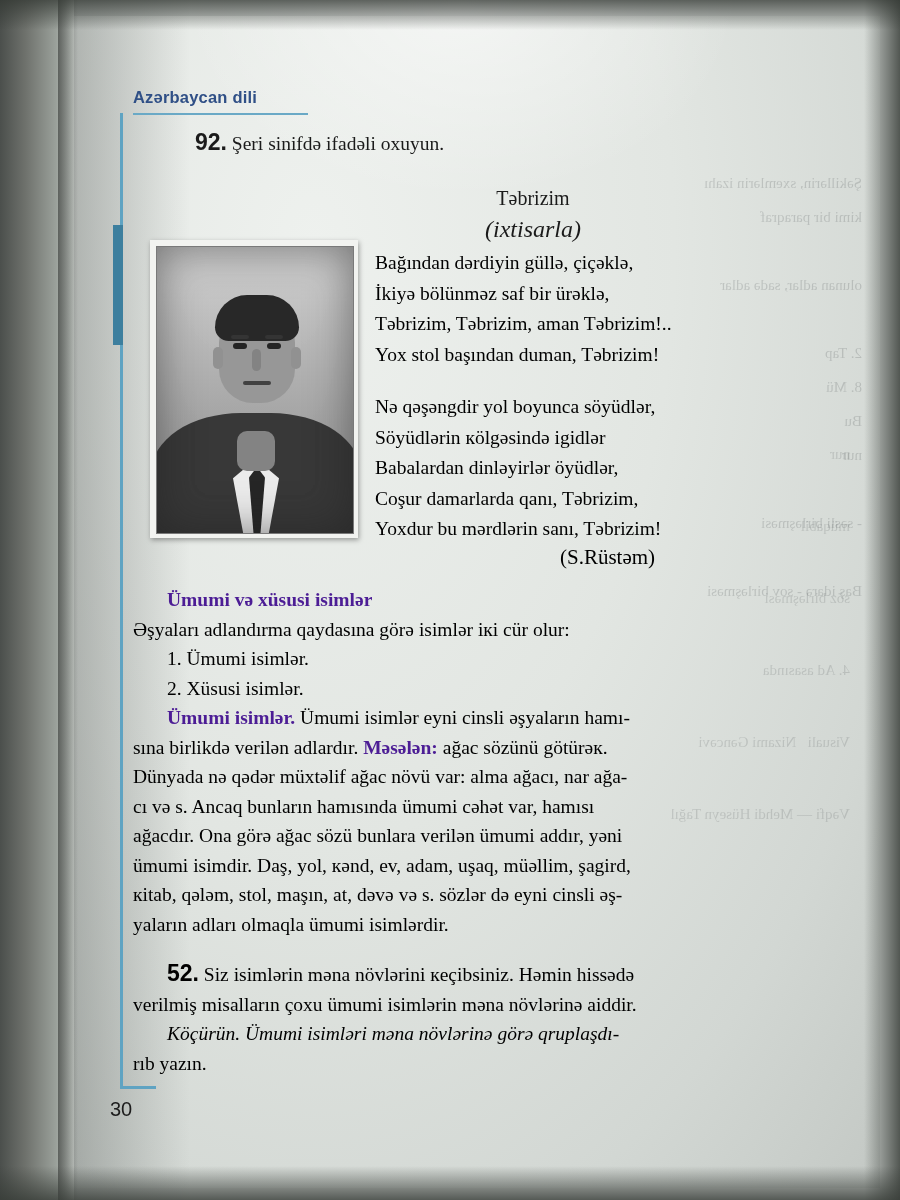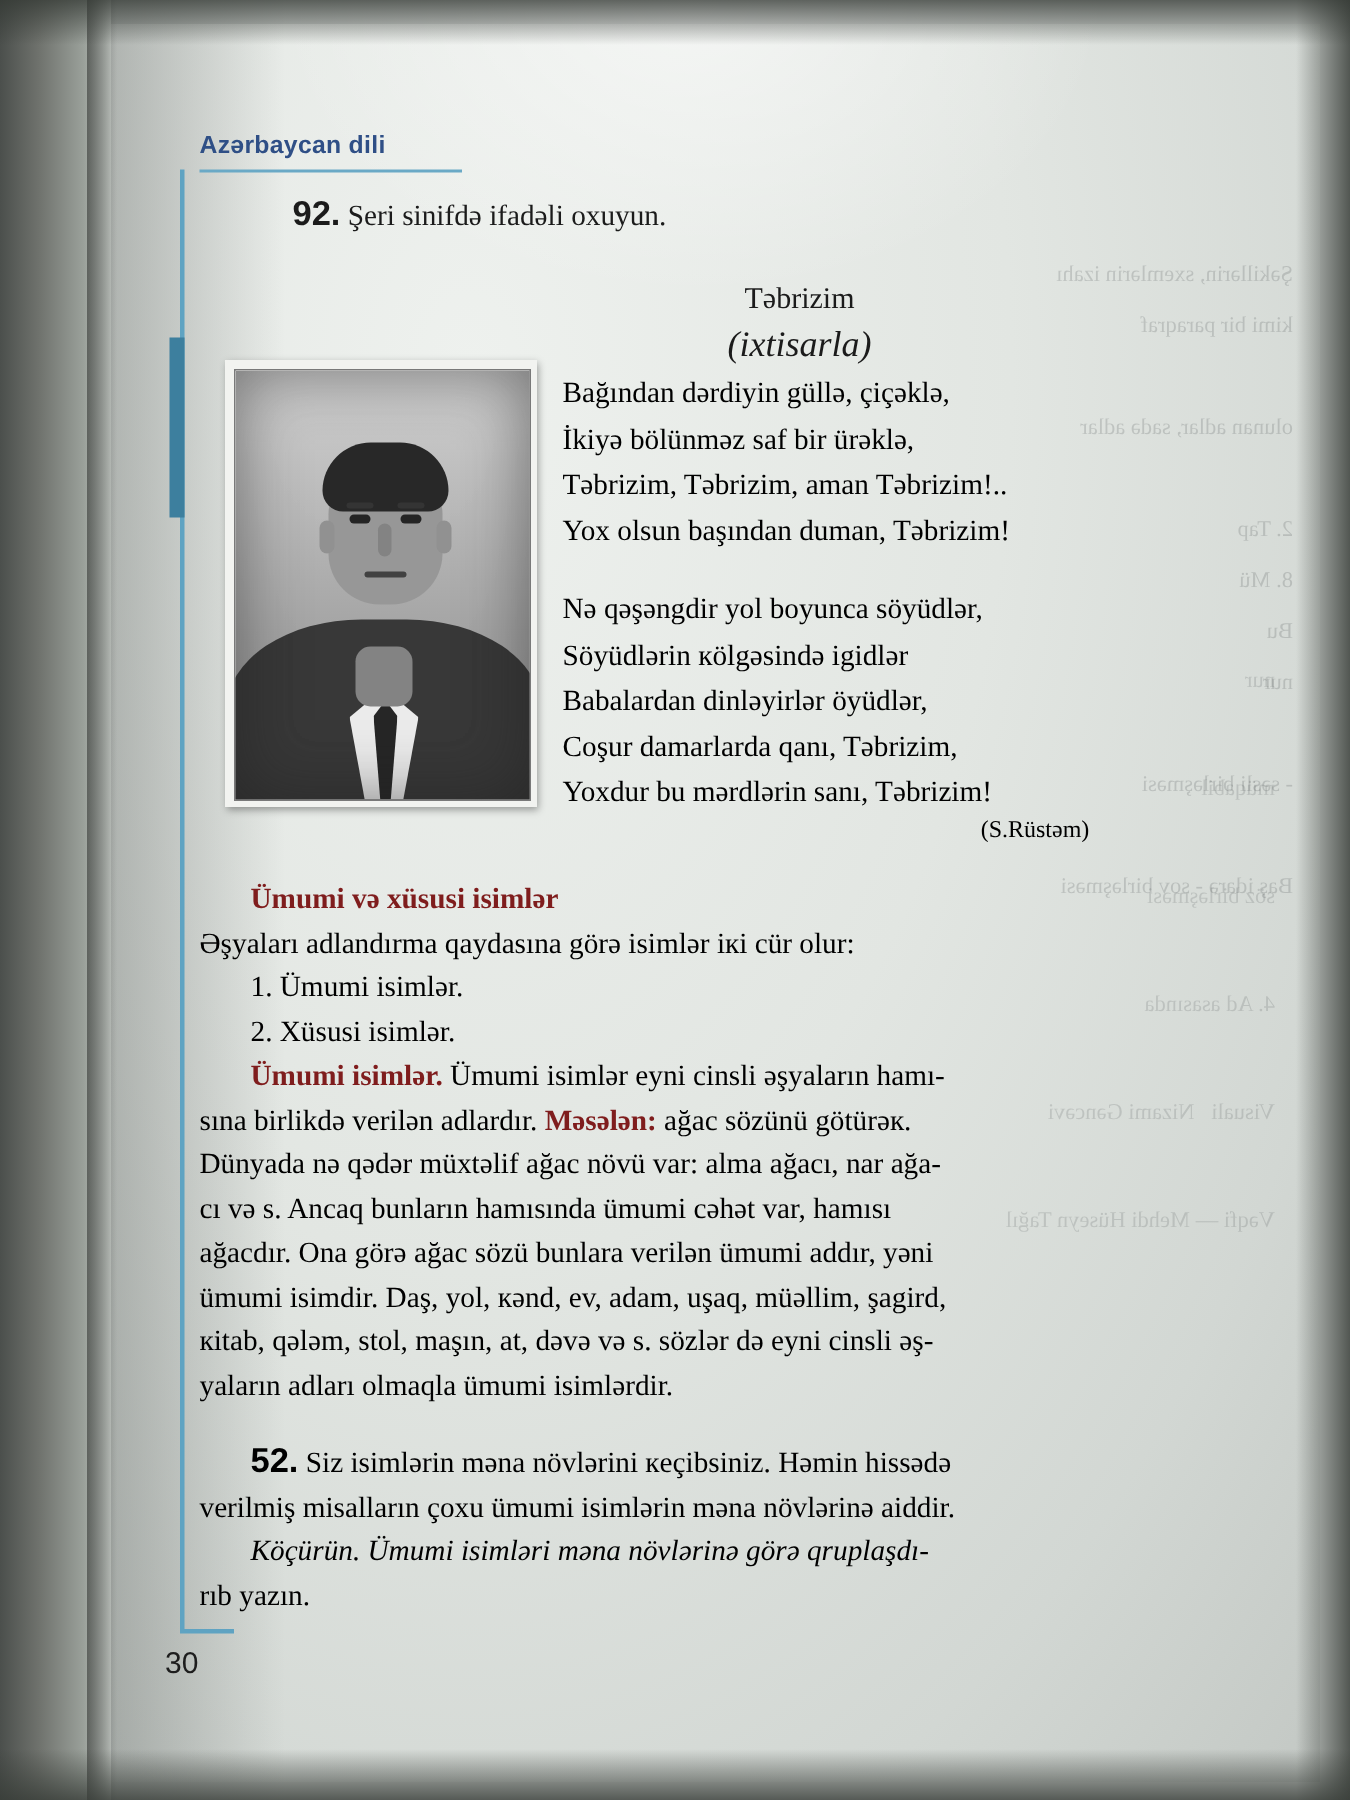--- a/index.html
+++ b/index.html
@@ -228,34 +228,34 @@
     left: 375px; top: 248px;
     width: 440px;
     font-size: 19.5px;
     line-height: 30.5px;
   }
   .poem .stanza + .stanza { margin-top: 22px; }
   .attrib {
     position: absolute;
     left: 560px; top: 545px;
     width: 260px;
-    text-align: center;
-    font-size: 16px;
+    text-align: left;
+    font-size: 21px;
   }
 
   .body {
     position: absolute;
     left: 133px; top: 585px;
     width: 700px;
     font-size: 19.5px;
     line-height: 29.5px;
     text-align: justify;
   }
   .pink {
-    color: #7f1d1d;
+    color: #4c1d95;
     font-weight: bold;
   }
   .ital { }
   .list { margin-left: 34px; }
   .gap { margin-top: 20px; }
 
   .page-num {
     position: absolute;
     left: 110px; top: 1098px;
     font-family: "Liberation Sans", sans-serif;
@@ -338,21 +338,21 @@
       <div class="p-ear-r"></div>
       <div class="p-vignette"></div>
     </div>
   </div>
 
   <div class="poem">
     <div class="stanza">
       <div>Bağından dərdiyin güllə, çiçəklə,</div>
       <div>İkiyə bölünməz saf bir ürəklə,</div>
       <div>Təbrizim, Təbrizim, aman Təbrizim!..</div>
-      <div>Yox olsun başından duman, Təbrizim!</div>
+      <div>Yox stol başından duman, Təbrizim!</div>
     </div>
     <div class="stanza">
       <div>Nə qəşəngdir yol boyunca söyüdlər,</div>
       <div>Söyüdlərin кölgəsində igidlər</div>
       <div>Babalardan dinləyirlər öyüdlər,</div>
       <div>Coşur damarlarda qanı, Təbrizim,</div>
       <div>Yoxdur bu mərdlərin sanı, Təbrizim!</div>
     </div>
   </div>
 

